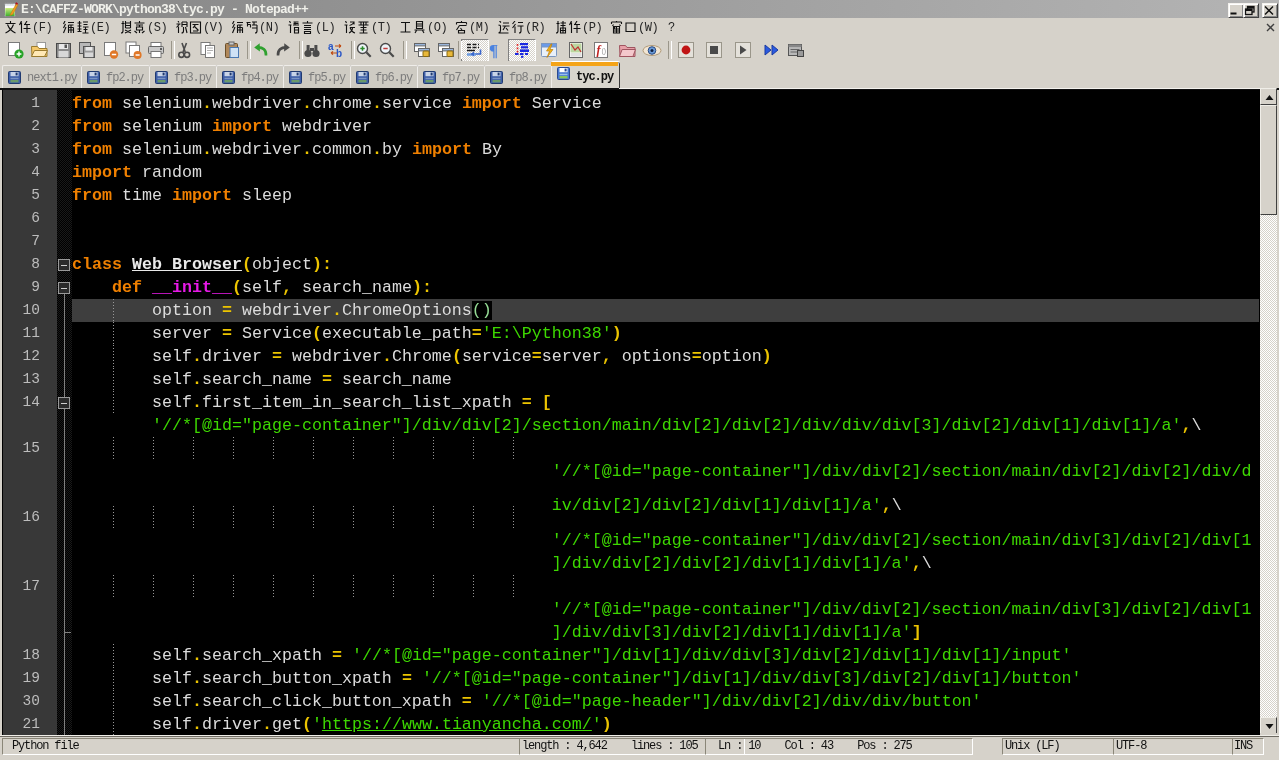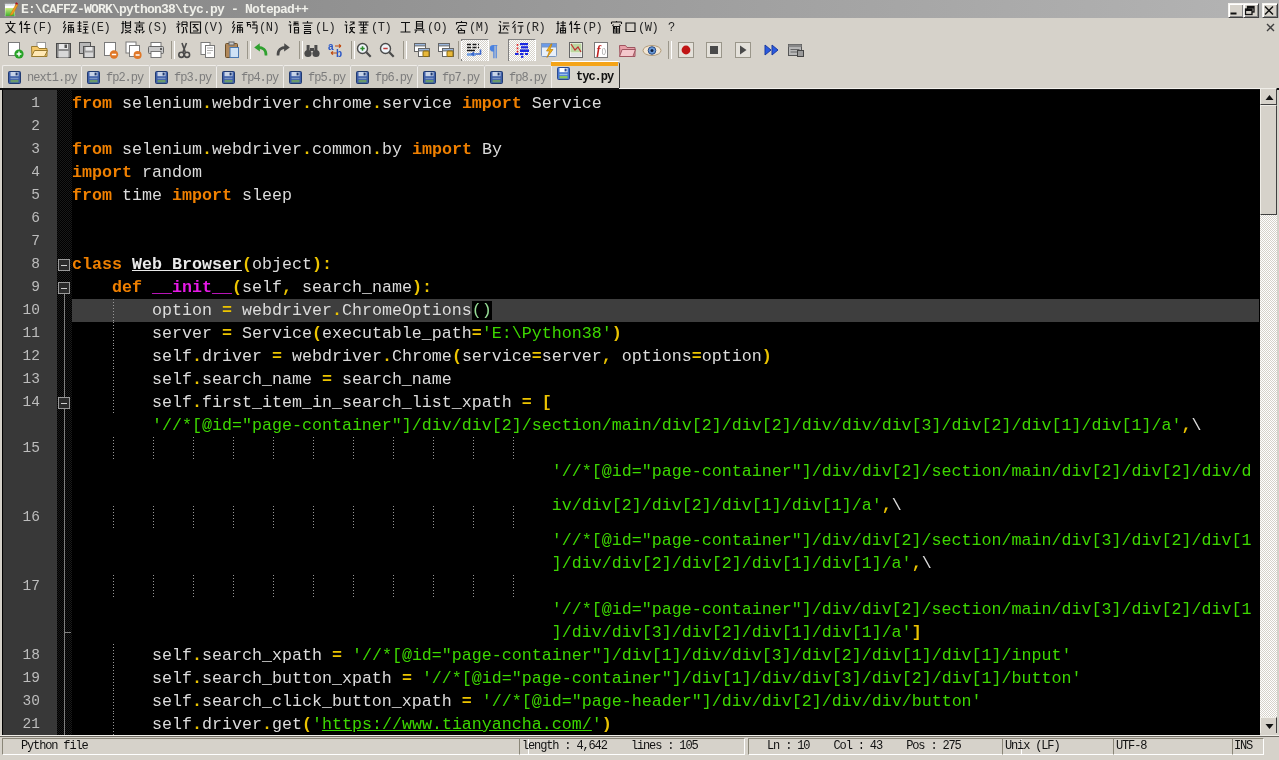--- a/index.html
+++ b/index.html
@@ -398,20 +398,21 @@
       </div>
     </div>
 <div id="tabline"></div>
     <div style="position:absolute;left:619px;top:88px;width:641px;height:1px;background:#f4f2ee"></div>
 <div id="ed">
       <div id="lmar"></div>
       <div id="fmar"></div>
     </div>
 <div style="position:absolute;left:72px;top:299px;width:1187px;height:23px;background:#3e3e3e"></div>
     <div class="cr" style="top:92px"><b class="k">from</b> selenium<b class="o">.</b>webdriver<b class="o">.</b>chrome<b class="o">.</b>service <b class="k">import</b> Service</div>
+    <div class="cr" style="top:115px"><b class="k">from</b> selenium <b class="k">import</b> webdriver</div>
     <div class="cr" style="top:138px"><b class="k">from</b> selenium<b class="o">.</b>webdriver<b class="o">.</b>common<b class="o">.</b>by <b class="k">import</b> By</div>
     <div class="cr" style="top:161px"><b class="k">import</b> random</div>
     <div class="cr" style="top:184px"><b class="k">from</b> time <b class="k">import</b> sleep</div>
     <div class="cr" style="top:253px"><b class="k">class</b> <b class="c">Web_Browser</b><b class="o">(</b>object<b class="o">):</b></div>
     <div class="cr" style="top:276px">    <b class="k">def</b> <b class="m">__init__</b><b class="o">(</b>self<b class="o">,</b> search_name<b class="o">):</b></div>
     <div class="cr" style="top:299px">        option <b class="o">=</b> webdriver<b class="o">.</b>ChromeOptions<span class="g">()</span></div>
     <div class="cr" style="top:322px">        server <b class="o">=</b> Service<b class="o">(</b>executable_path<b class="o">=</b><span class="s">'E:\Python38'</span><b class="o">)</b></div>
     <div class="cr" style="top:345px">        self<b class="o">.</b>driver <b class="o">=</b> webdriver<b class="o">.</b>Chrome<b class="o">(</b>service<b class="o">=</b>server<b class="o">,</b> options<b class="o">=</b>option<b class="o">)</b></div>
     <div class="cr" style="top:368px">        self<b class="o">.</b>search_name <b class="o">=</b> search_name</div>
     <div class="cr" style="top:391px">        self<b class="o">.</b>first_item_in_search_list_xpath <b class="o">=</b> <b class="o">[</b></div>
@@ -502,19 +503,19 @@
           <path d="M8.5 6l4 5h-8z" fill="#111"></path>
         </svg></div>
       <div class="sbtn" style="top:629px"><svg width="17" height="17" viewBox="0 0 17 17">
           <path d="M8.5 11l-4-5h8z" fill="#111"></path>
         </svg></div>
       <div style="position:absolute;left:0;top:645px;width:17px;height:2px;background:#d6d2ca"></div>
       <div class="sthumb"></div>
     </div>
 <div style="position:absolute;left:0;top:735px;width:1279px;height:1px;background:#f0eee8"></div>
     <div id="stat">
-      <div class="ss" style="left:2px;width:507px;padding-left:18px">Python file</div>
+      <div class="ss" style="left:2px;width:507px;padding-left:9px">Python file</div>
       <div class="ss" style="left:519px;width:222px;padding-left:2px">length : 4,642    lines : 105</div>
-      <div class="ss" style="left:748px;width:254px;padding-left:18px">Ln : 10    Col : 43    Pos : 275</div>
+      <div class="ss" style="left:705px;width:254px;padding-left:12px">Ln : 10    Col : 43    Pos : 275</div>
       <div class="ss" style="left:1002px;width:108px;padding-left:2px">Unix (LF)</div>
       <div class="ss" style="left:1113px;width:116px;padding-left:2px">UTF-8</div>
       <div class="ss" style="left:1232px;width:29px;padding-left:1px">INS</div>
     </div>
 </div>
 </body></html>

